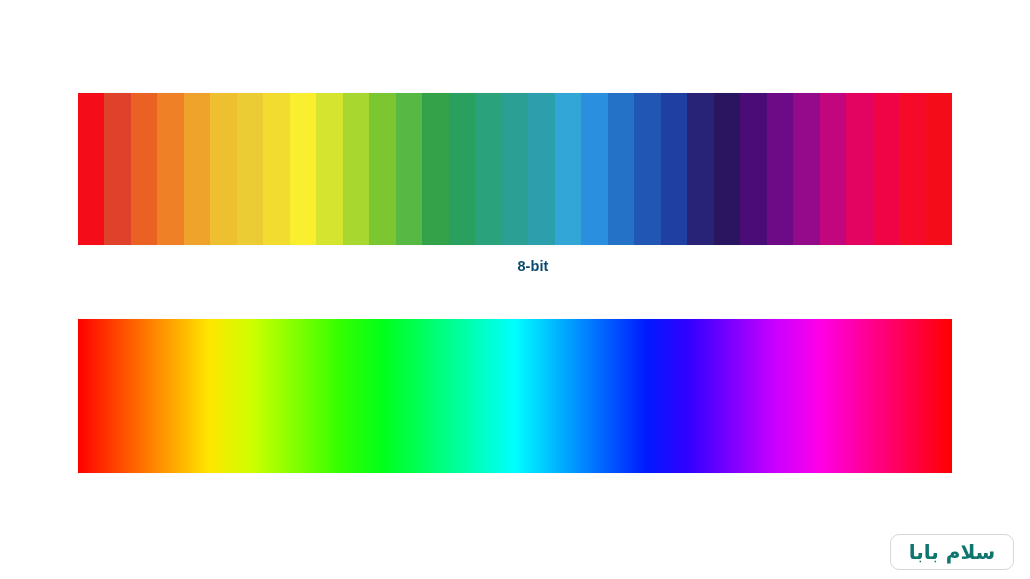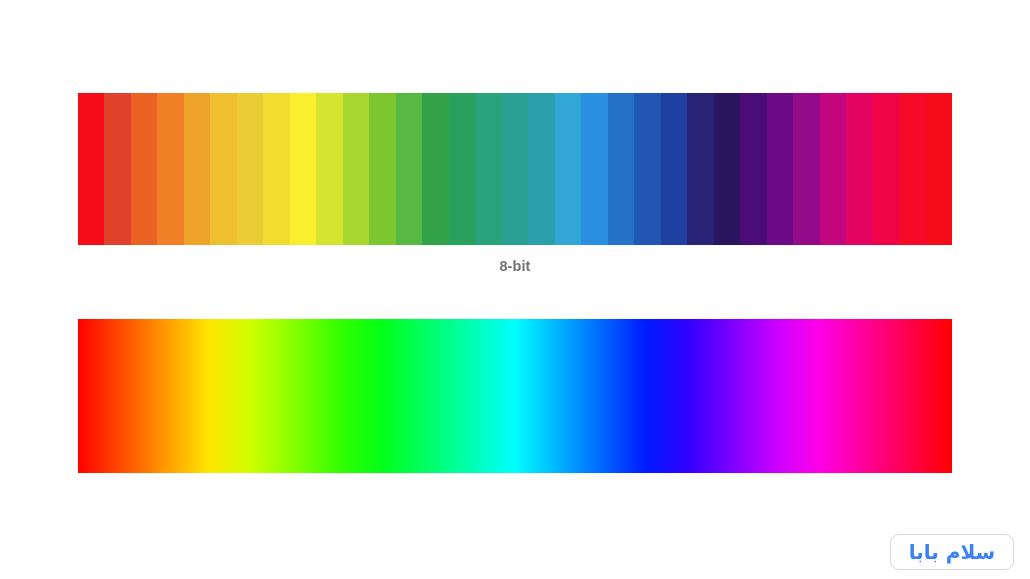--- a/index.html
+++ b/index.html
@@ -69,26 +69,26 @@
       hsl(306,100%,50%)  85%,
       hsl(324,100%,50%)  90%,
       hsl(342,100%,50%)  95%,
       hsl(360,100%,50%)  100%
     );
   }
 
   
   .caption {
     position: absolute;
-    left: 78px;
+    left: 96px;
     width: 874px;
     text-align: center;
     font-size: 14.5px;
     font-weight: 700;
-    color: #737373;
+    color: #0c4a6e;
     letter-spacing: 0.1px;
     font-family: "Liberation Sans", sans-serif;
   }
   .caption-8bit  { top: 258px; }
   .caption-10bit { top: 492px; }
 
   
   .watermark {
     position: absolute;
     left: 890px;
@@ -100,21 +100,21 @@
     border-radius: 9px;
     display: flex;
     align-items: center;
     justify-content: center;
     box-sizing: border-box;
   }
   .watermark-text {
     font-family: "DejaVu Sans", sans-serif;
     font-size: 20px;
     font-weight: 700;
-    color: #3b82f6;
+    color: #0f766e;
     direction: rtl;
     unicode-bidi: embed;
     line-height: 1;
     white-space: nowrap;
   }
 </style>
 </head>
 <body>
 
 <div class="canvas">

